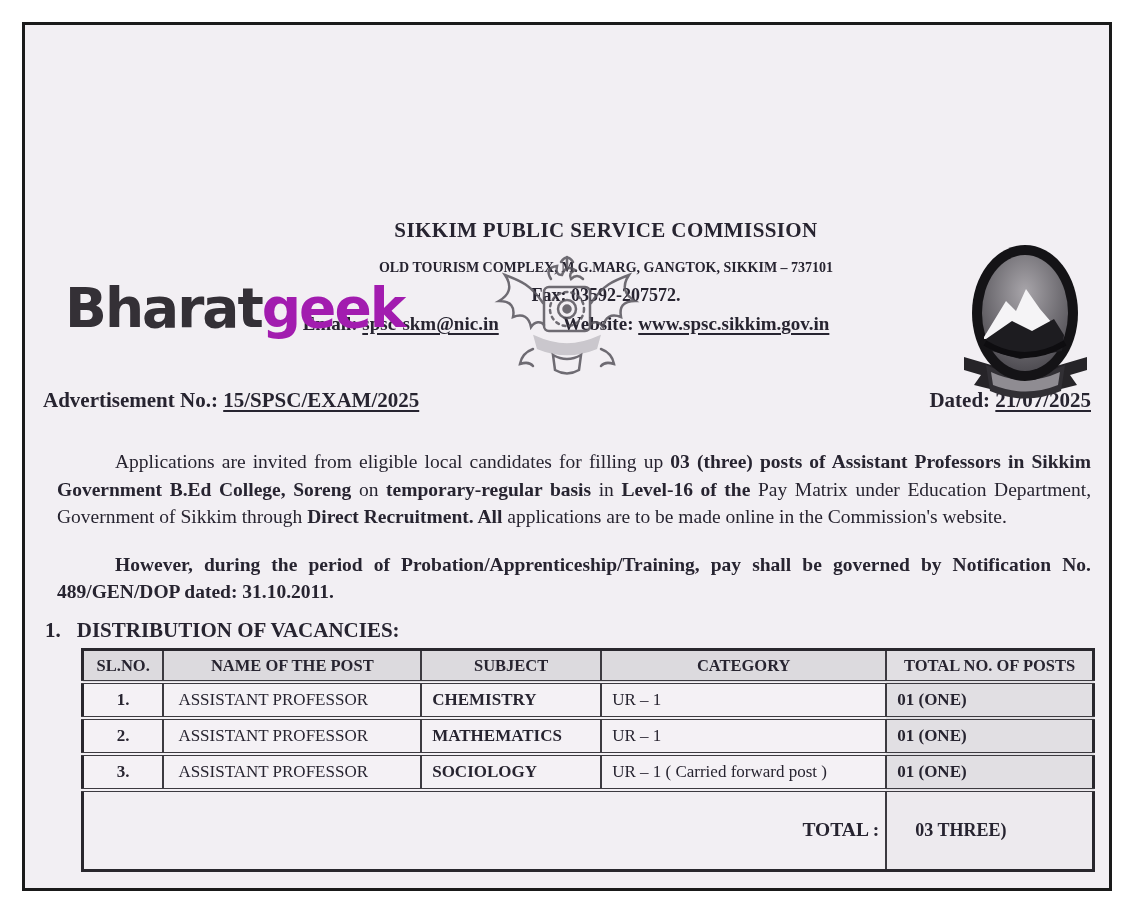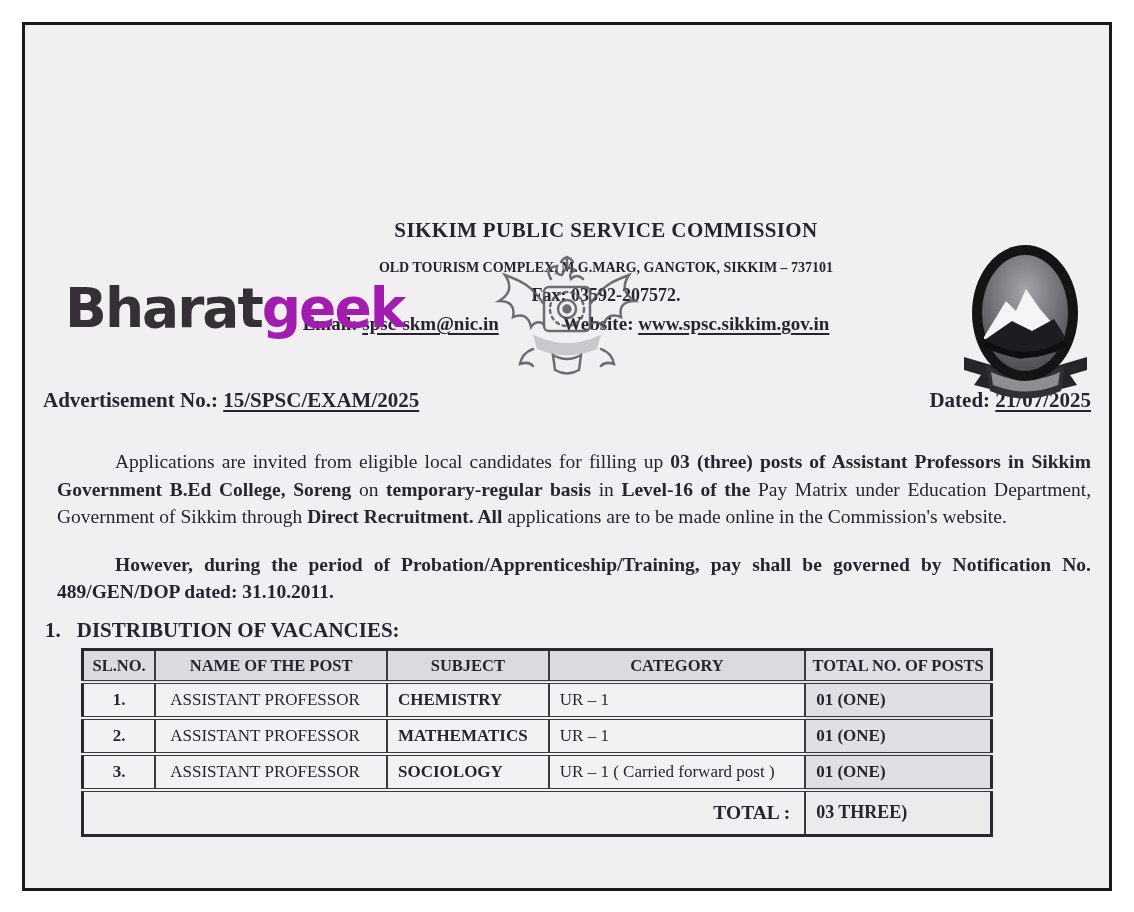--- a/index.html
+++ b/index.html
@@ -36,39 +36,39 @@
   .para { margin:33px 2px 0 16px; font-size:19.5px; line-height:27.5px;
           text-align:justify; text-indent:58px; }
   .para.second { margin-top:20px; font-weight:bold; }
   .b { font-weight:bold; }
 
   
   .sec { margin:10px 0 0 4px; font-weight:bold; font-size:21px; line-height:28px;
          display:flex; gap:16px; }
 
   
-  .vt { border-collapse:collapse; width:912px; margin:4px 16px 0 40px; font-size:17px; }
+  .vt { border-collapse:collapse; width:1014px; margin:4px 16px 0 40px; font-size:17px; }
   .vt th, .vt td { border-left:2px solid #3c3a40; border-right:2px solid #3c3a40;
                    border-top:4px double #3c3a40; border-bottom:4px double #3c3a40;
                    padding:6px 10px; vertical-align:middle; }
   .vt tr > *:first-child { border-left:3px solid #29272d; }
   .vt tr > *:last-child  { border-right:3px solid #29272d; }
   .vt thead th { border-top:3px solid #29272d; }
   .vt tfoot td { border-bottom:3px solid #29272d; }
   .vt thead th { background:#dcdade; font-size:16.5px; line-height:19px;
                  text-align:center; font-weight:bold; padding:5px 6px; }
   .vt tbody td { background:#f4f1f5; }
   .vt tbody td:last-child, .vt thead th:last-child { background:#e1dfe3; }
   .vt td.col-0 { text-align:center; font-weight:bold; }
   .vt td.col-1 { padding-left:14px; }
   .vt td.col-2 { font-weight:bold; }
   .vt td.col-4 { font-weight:bold; }
   .vt .total-label { text-align:right; font-weight:bold; font-size:19.5px;
-                     padding:10px 14px 10px 10px; background:#f2eff3; }
-  .vt .total-value { font-weight:bold; font-size:18px; padding:10px;
+                     padding:10px 6px 10px 10px; background:#f2eff3; }
+  .vt .total-value { font-weight:bold; font-size:18px; padding:28px;
                      background:#edeaee; }
 </style>
 </head>
 <body>
 
 <div class="page">
   <div class="sheet">
     <div class="content">
 
       <div class="watermark">

